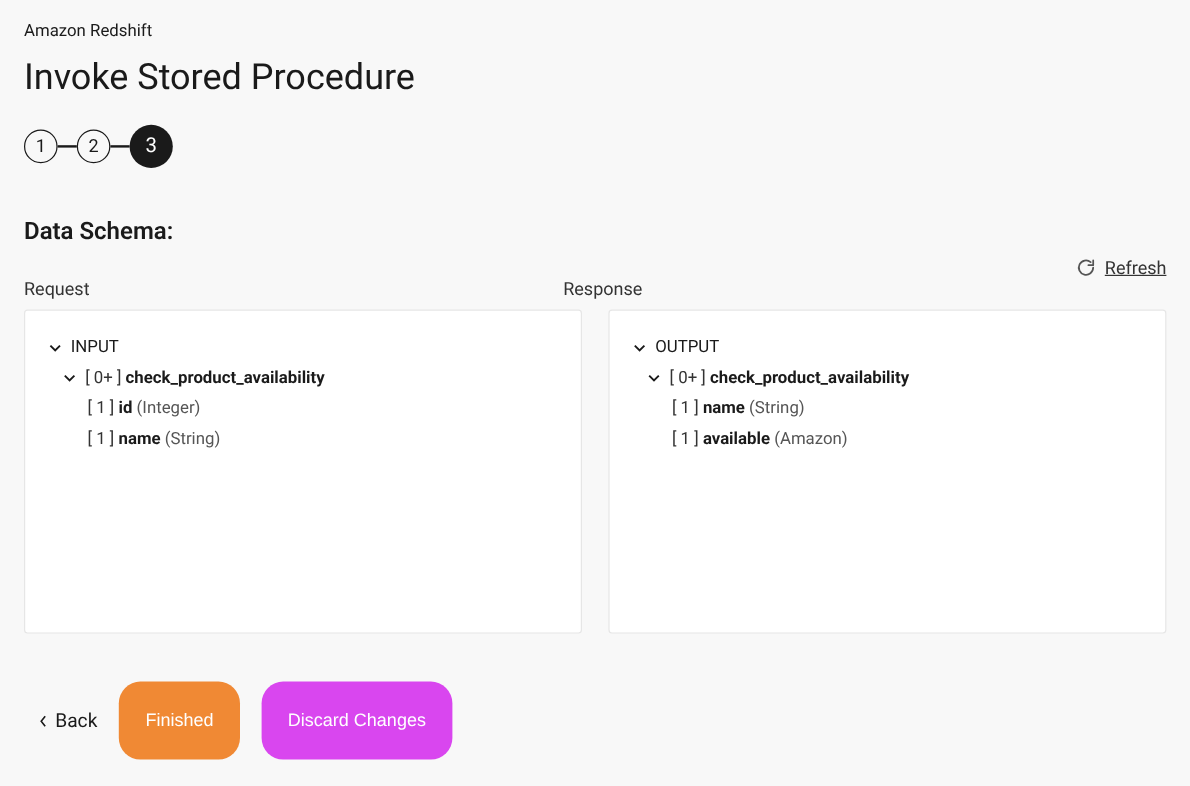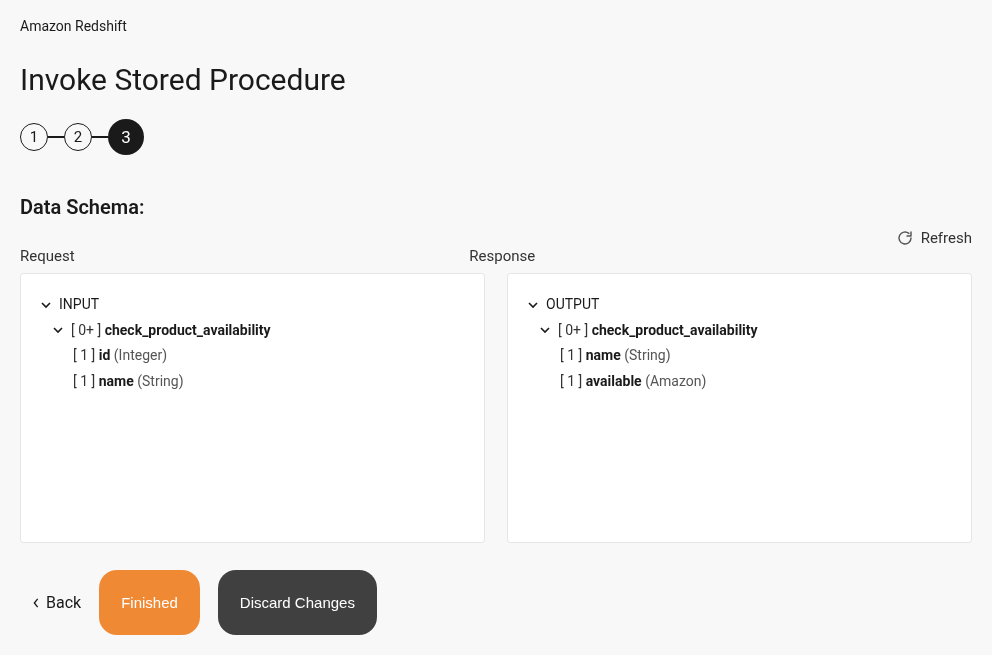--- a/index.html
+++ b/index.html
@@ -16,21 +16,21 @@
       font-size: 14px;
     }
     .breadcrumb-link {
       font-size: 14px;
       color: #1a1a1a;
       cursor: pointer;
     }
     .page-title {
       font-size: 30px;
       font-weight: 400;
-      margin-top: 28px;
+      margin-top: 13px;
       color: #1a1a1a;
     }
     .stepper {
       display: flex;
       align-items: center;
       margin-top: 22px;
     }
     .step {
       width: 28px;
       height: 28px;
@@ -78,20 +78,21 @@
     }
     .refresh {
       display: flex;
       align-items: center;
       gap: 8px;
       cursor: pointer;
       font-size: 15px;
       color: #333;
       position: relative;
       top: -18px;
+      text-decoration: underline;
     }
     .refresh-icon-wrapper {
       width: 16px;
       height: 16px;
       display: flex;
       align-items: center;
       justify-content: center;
     }
     .panels {
       display: flex;
@@ -144,21 +145,21 @@
       font-weight: 700;
     }
     .tree-type {
       color: #555;
       margin-top: 20px;
     }
     .footer {
       display: flex;
       align-items: center;
       gap: 18px;
-      margin-top: 27px;
+      margin-top: 40px;
       padding-left: 12px;
     }
     .back-link {
       display: flex;
       align-items: center;
       gap: 6px;
       cursor: pointer;
       font-size: 16px;
       color: #1a1a1a;
     }
@@ -171,21 +172,21 @@
       border-radius: 18px;
       padding: 24px 22px;
       font-size: 15px;
       cursor: pointer;
       color: #fff;
     }
     .btn-primary {
       background: #f08934;
     }
     .btn-secondary {
-      background: #404040;
+      background: #d946ef;
     }
   </style>
 </head>
 <body>
 
 
 
 <a class="breadcrumb-link">Amazon Redshift</a>
 
 <h1 class="page-title">Invoke Stored Procedure</h1>

